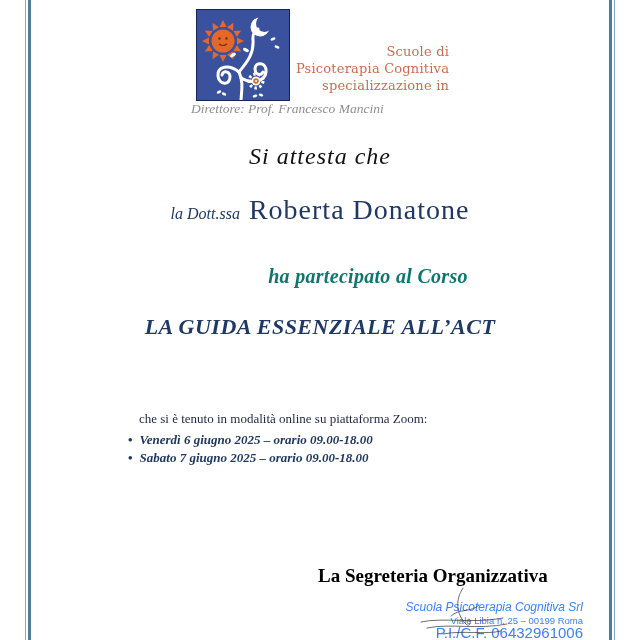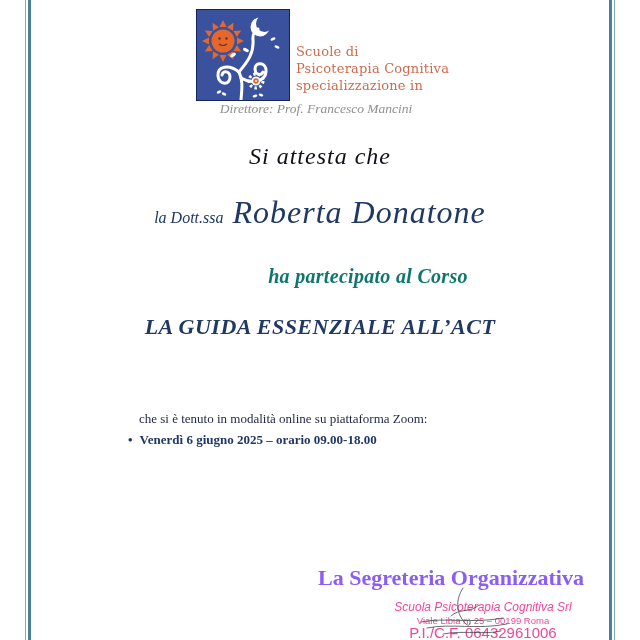--- a/index.html
+++ b/index.html
@@ -13,63 +13,63 @@
   #border-right-thick{left:609px;width:3px;background:#4e7f99;}
   #border-right-thin{left:614px;width:1px;background:#82a9ba;}
 
   .logo-square{
     position:absolute;left:196px;top:9px;width:94px;height:92px;
     background:#3a519e;border:1px solid #15245c;box-sizing:border-box;
   }
   .logo-text{
     position:absolute;left:296px;top:43px;
     font-family:"DejaVu Serif",serif;font-size:13px;line-height:17px;
-    color:#cc6b4d;letter-spacing:0.2px;white-space:nowrap;
+    color:#cc6b4d;letter-spacing:0.2px;white-space:nowrap;text-align:right;
   }
   .director-line{
-    position:absolute;left:191px;top:101px;width:250px;text-align:center;
+    position:absolute;left:191px;top:101px;width:250px;
     font-style:italic;font-size:13.5px;color:#8f8f8f;white-space:nowrap;
   }
   .attestation{
     position:absolute;left:0;top:143px;width:640px;text-align:center;
     font-style:italic;font-size:24px;color:#101018;letter-spacing:1px;
   }
   .name-line{
     position:absolute;left:0;top:194px;width:640px;text-align:center;
     color:#1f3864;white-space:nowrap;
   }
   .name-prefix{font-style:italic;font-size:16px;margin-right:9px;}
-  .recipient{font-style:italic;font-size:32px;letter-spacing:1px;}
+  .recipient{font-size:28px;letter-spacing:1px;}
   .participation{
     position:absolute;left:0;top:265px;width:640px;text-align:center;
     font-style:italic;font-weight:bold;font-size:20px;color:#0f766e;letter-spacing:0.3px;padding-left:48px;
   }
   .course-title{
     position:absolute;left:0;top:314px;width:640px;text-align:center;
     font-style:italic;font-weight:bold;font-size:22px;color:#1f3864;letter-spacing:0.5px;
   }
   .mode-line{
     position:absolute;left:139px;top:411px;
     font-size:13px;color:#1d2544;white-space:nowrap;
   }
   .sessions{
     position:absolute;left:128px;top:431px;margin:0;padding:0;list-style:none;
   }
   .sessions li{
-    font-weight:bold;font-size:13px;color:#1f3864;
+    font-style:italic;font-weight:bold;font-size:13px;color:#1f3864;
     line-height:18px;white-space:nowrap;
   }
   .sessions li::before{content:"•";margin-right:7px;font-style:normal;}
   .secretary{
     position:absolute;left:318px;top:565px;
-    font-weight:bold;font-size:22px;color:#8b5cf6;white-space:nowrap;
+    font-weight:bold;font-size:19px;color:#000000;white-space:nowrap;
   }
   .footer-block{
-    position:absolute;left:383px;top:600px;width:200px;text-align:center;
-    font-family:"Liberation Sans",sans-serif;color:#ec4899;
+    position:absolute;left:383px;top:600px;width:200px;text-align:right;
+    font-family:"Liberation Sans",sans-serif;color:#3b82f6;
   }
   .footer-company{font-style:italic;font-size:12px;line-height:15px;}
   .footer-address{font-size:9.5px;line-height:12px;}
   .footer-vat{font-size:15px;line-height:12px;}
   .signature-svg{position:absolute;left:413px;top:584px;width:112px;height:56px;pointer-events:none;}
 </style>
 </head>
 <body>
 
 <div class="vline" id="border-left-thin"></div>
@@ -147,20 +147,21 @@
 </div>
 
 <div class="participation">ha partecipato al Corso</div>
 
 <div class="course-title">LA GUIDA ESSENZIALE ALL’ACT</div>
 
 <div class="mode-line">che si è tenuto in modalità online su piattaforma Zoom:</div>
 
 <ul class="sessions">
   <li>Venerdì 6 giugno 2025 – orario 09.00-18.00</li>
+  <li>Sabato 7 giugno 2025 – orario 09.00-18.00</li>
 </ul>
 
 <div class="secretary">La Segreteria Organizzativa</div>
 
 <div class="footer-block">
   <div class="footer-company">Scuola Psicoterapia Cognitiva Srl</div>
   <div class="footer-address">Viale Libia n. 25 – 00199 Roma</div>
   <div class="footer-vat">P.I./C.F. 06432961006</div>
 </div>
 

